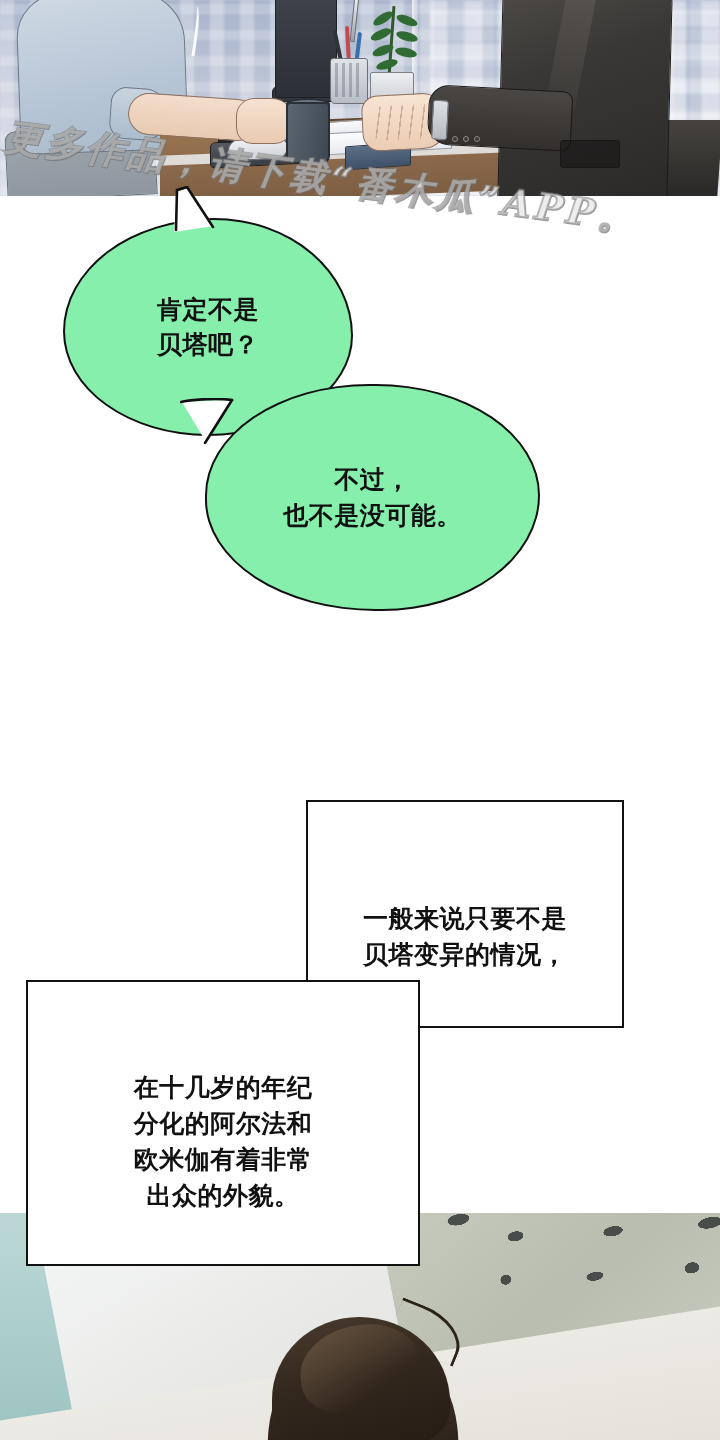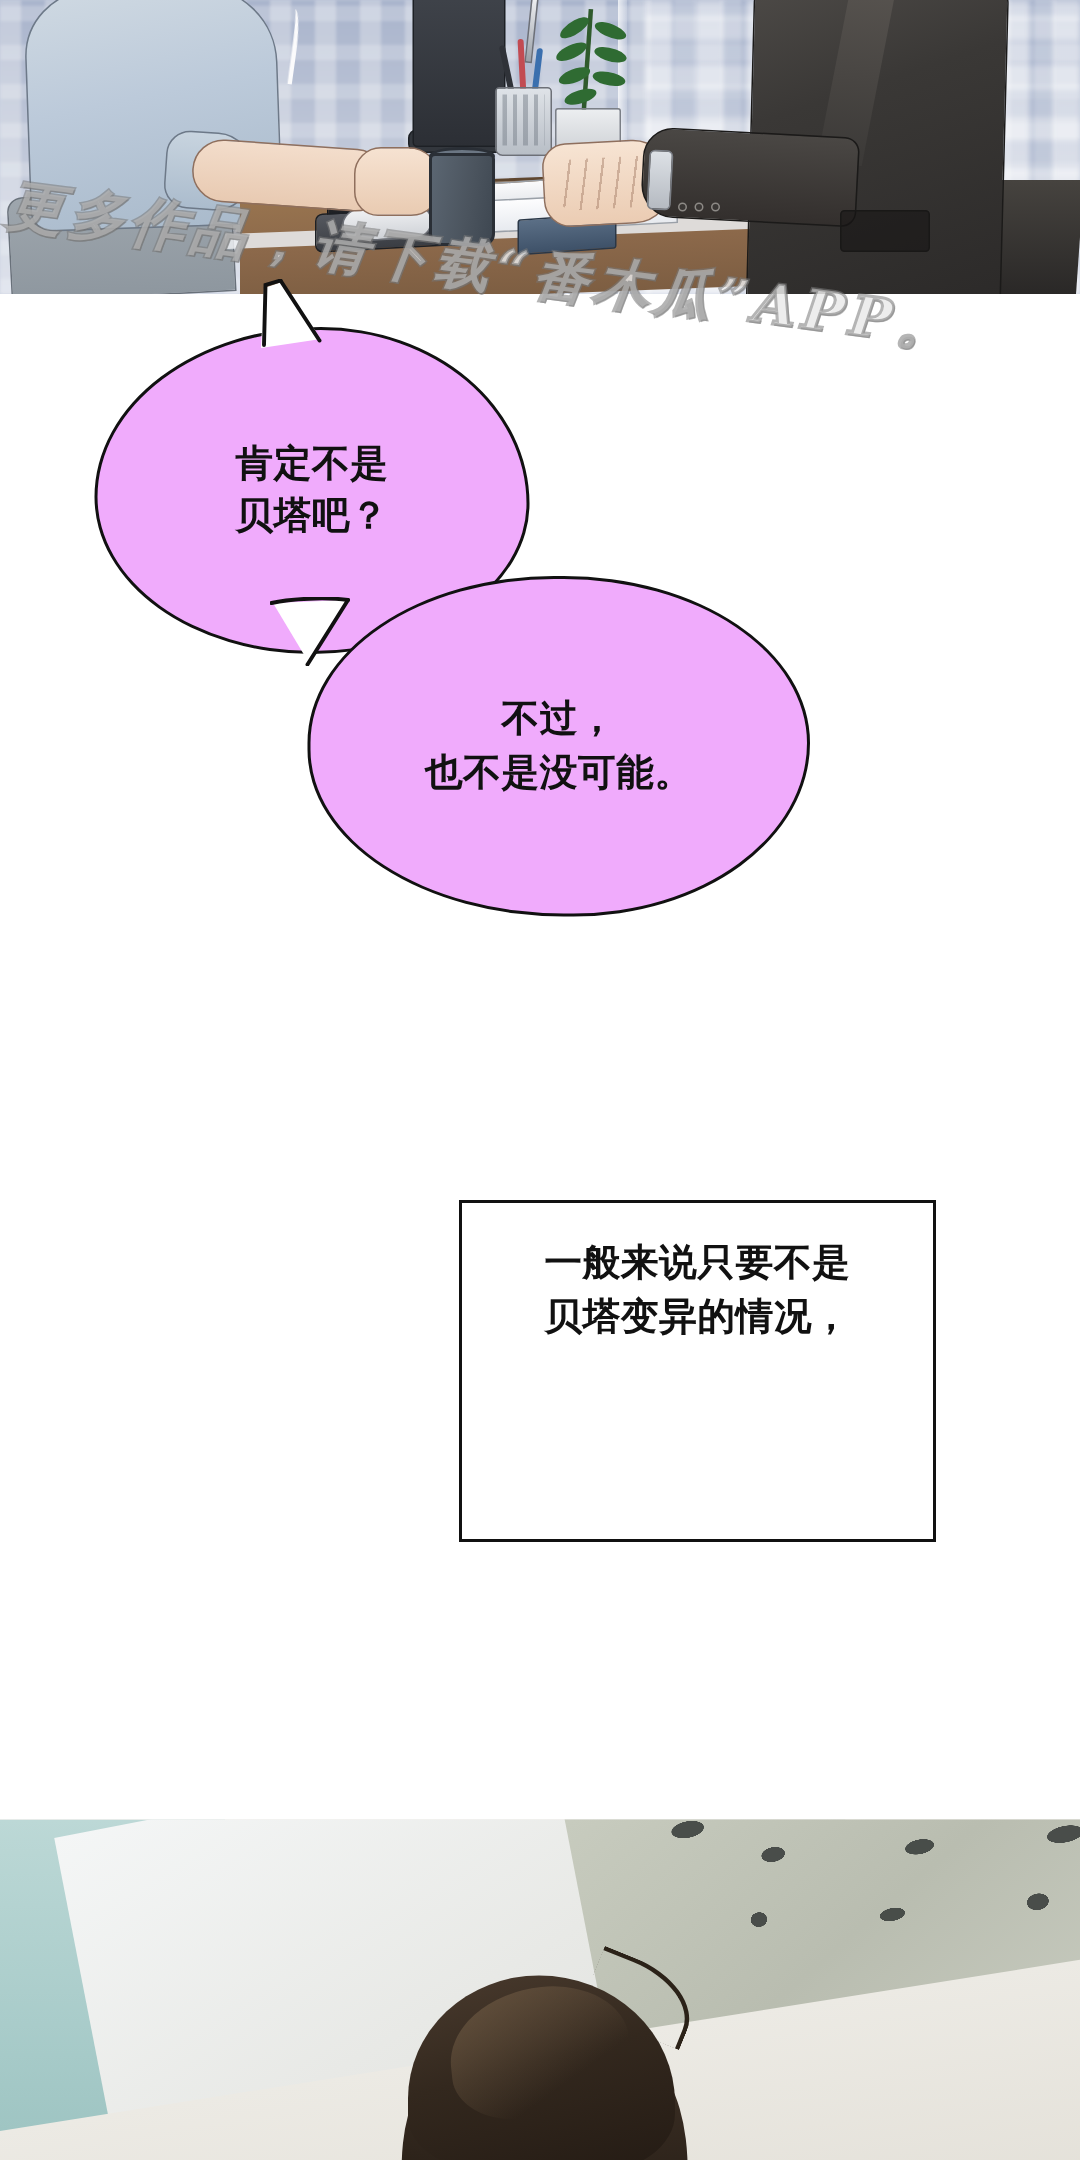--- a/index.html
+++ b/index.html
@@ -283,21 +283,21 @@
     transform-origin: left top;
     letter-spacing: 4px;
     pointer-events: none;
     font-family: "DejaVu Serif", serif;
     font-style: italic;
   }
 
   
   .bubble {
     position: absolute;
-    background: #f0abfc;
+    background: #86efac;
     border: 2.6px solid #111111;
     display: flex;
     align-items: center;
     justify-content: center;
     text-align: center;
   }
   .bubble .txt {
     font-size: 25px;
     line-height: 1.42;
     color: #111111;
@@ -326,21 +326,21 @@
     z-index: 6;
   }
   .tail1 svg, .tail2 svg { display:block; }
 
   
   .caption {
     position: absolute;
     background: #ffffff;
     border: 2.6px solid #111111;
     display: flex;
-    align-items: flex-start;
+    align-items: center;
     justify-content: center;
     text-align: center;
   }
   .caption .txt {
     font-size: 25px;
     line-height: 1.45;
     color: #111111;
     font-weight: 700;
     letter-spacing: .5px;
     white-space: pre-line;
@@ -524,20 +524,26 @@
   <div class="bubble" id="bubble-2">
     <div class="txt">不过，
 也不是没可能。</div>
   </div>
 
   <div class="caption" id="caption-1">
     <div class="txt">一般来说只要不是
 贝塔变异的情况，</div>
   </div>
 
+  <div class="caption" id="caption-2">
+    <div class="txt">在十几岁的年纪
+分化的阿尔法和
+欧米伽有着非常
+出众的外貌。</div>
+  </div>
 
   <div class="panel-bottom">
     <div class="bg-teal"></div>
     <div class="bg-pale"></div>
     <div class="bg-stone"></div>
     <div class="bg-floor"></div>
     <div class="head"></div>
     <div class="hair-side-l"></div>
     <div class="hair-side-r"></div>
     <div class="hair"></div>

